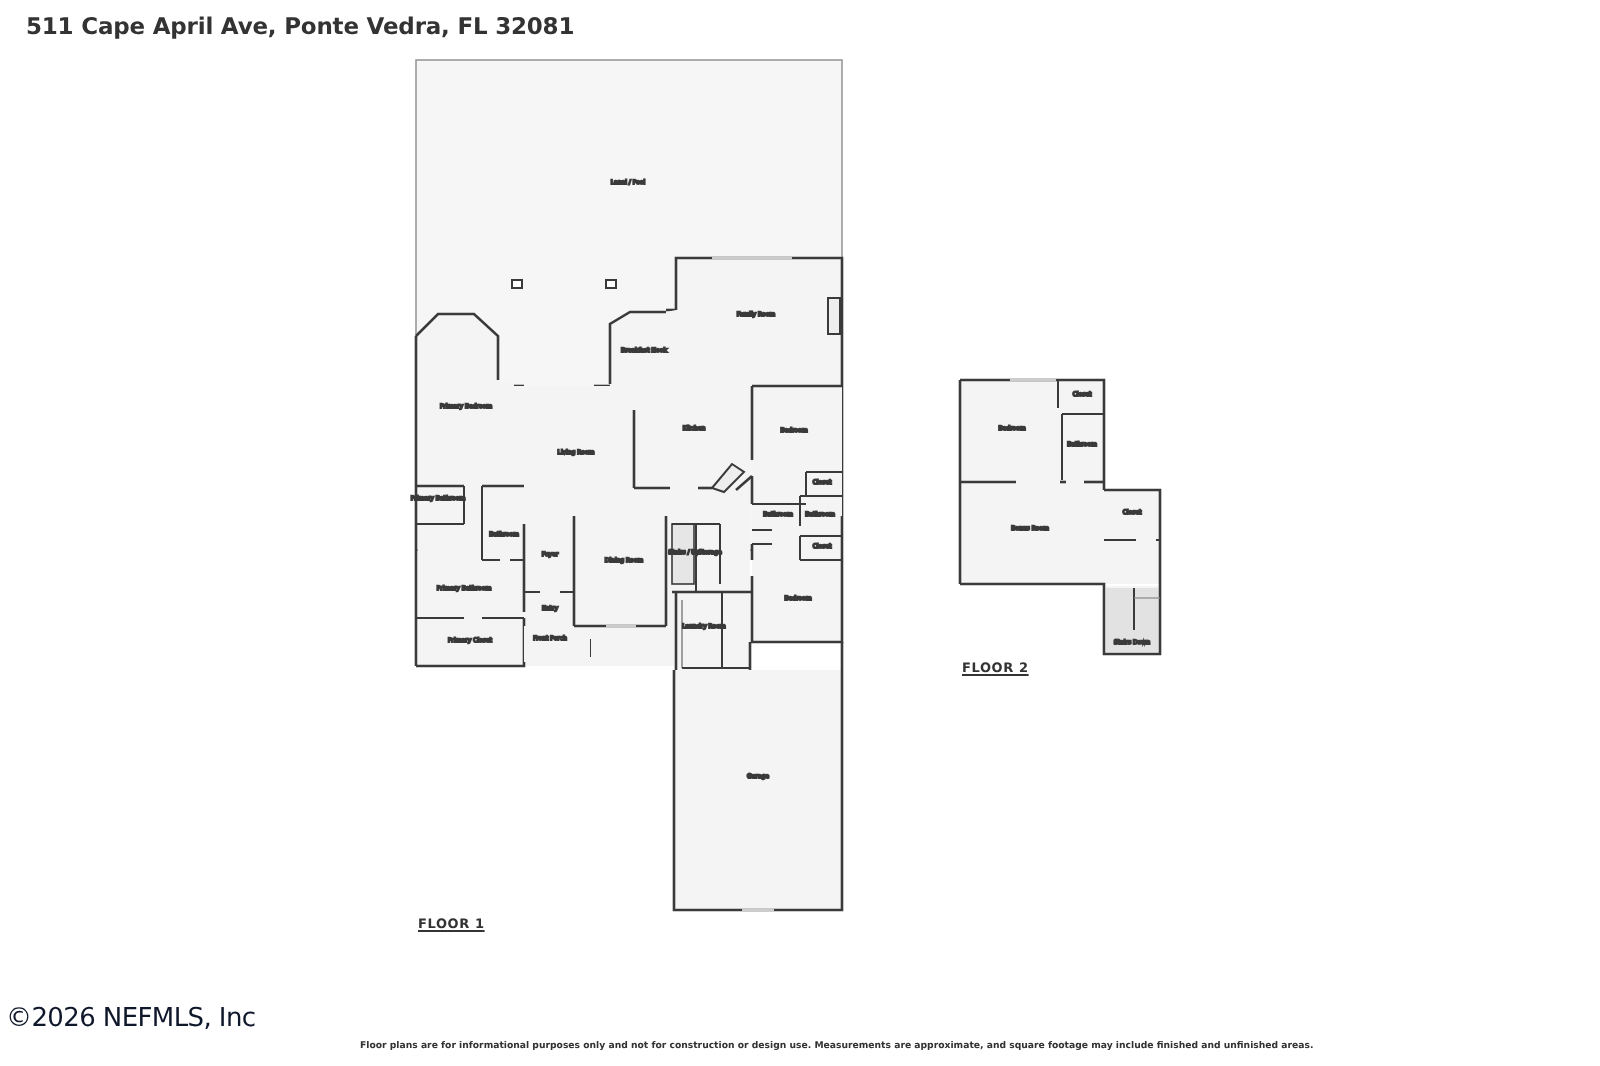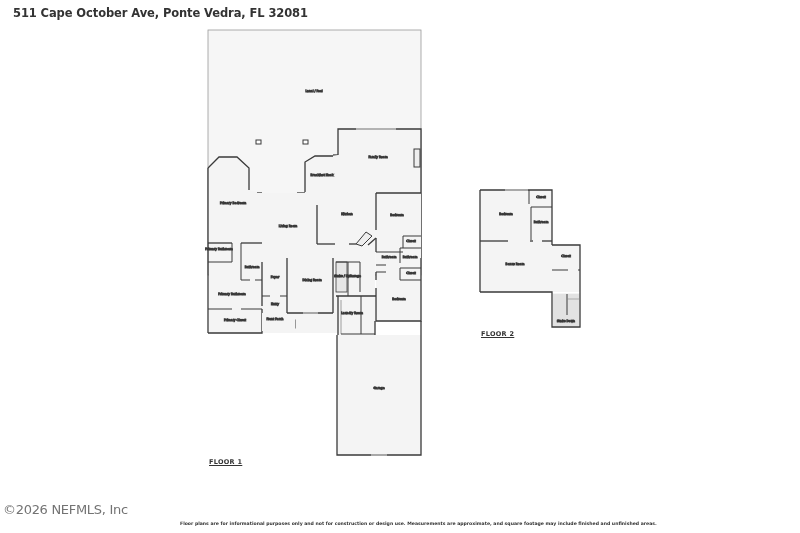--- a/index.html
+++ b/index.html
@@ -15,36 +15,36 @@
       letter-spacing: -0.1px;
     }
     svg.plan { position: absolute; left: 0; top: 0; }
     .floor-label {
       position: absolute; font-family: "DejaVu Sans", sans-serif;
       font-weight: bold; font-size: 6.5px; color: #333333; letter-spacing: 0.3px;
     }
     .copyright {
       position: absolute; left: 3px; top: 502px;
       font-family: "DejaVu Sans", sans-serif;
-      font-size: 13px; color: #737373; letter-spacing: -0.3px;
+      font-size: 13px; color: #0f172a; letter-spacing: -0.3px;
     }
     .disclaimer {
       position: absolute; left: 180px; top: 521px;
       font-family: "DejaVu Sans", sans-serif;
       font-size: 4.6px; font-weight: bold; color: #333333; white-space: nowrap;
     }
     .room-label {
       font-family: "DejaVu Sans", sans-serif; font-size: 3px; fill: #555555;
       text-anchor: middle;
     }
   </style>
 </head>
 <body>
 
-<div class="title">511 Cape October Ave, Ponte Vedra, FL 32081</div>
+<div class="title">511 Cape April Ave, Ponte Vedra, FL 32081</div>
 
 <svg class="plan" width="800" height="533" viewBox="0 0 800 533">
 
   <g fill="none" stroke="#3a3a3a">
 
     <rect x="208" y="30" width="213" height="245" fill="#f6f6f6" stroke="#9a9a9a" stroke-width="0.8"></rect>
 
     <rect x="256" y="140" width="5" height="4" fill="#fff" stroke="#3a3a3a" stroke-width="1"></rect>
     <rect x="303" y="140" width="5" height="4" fill="#fff" stroke="#3a3a3a" stroke-width="1"></rect>
 

